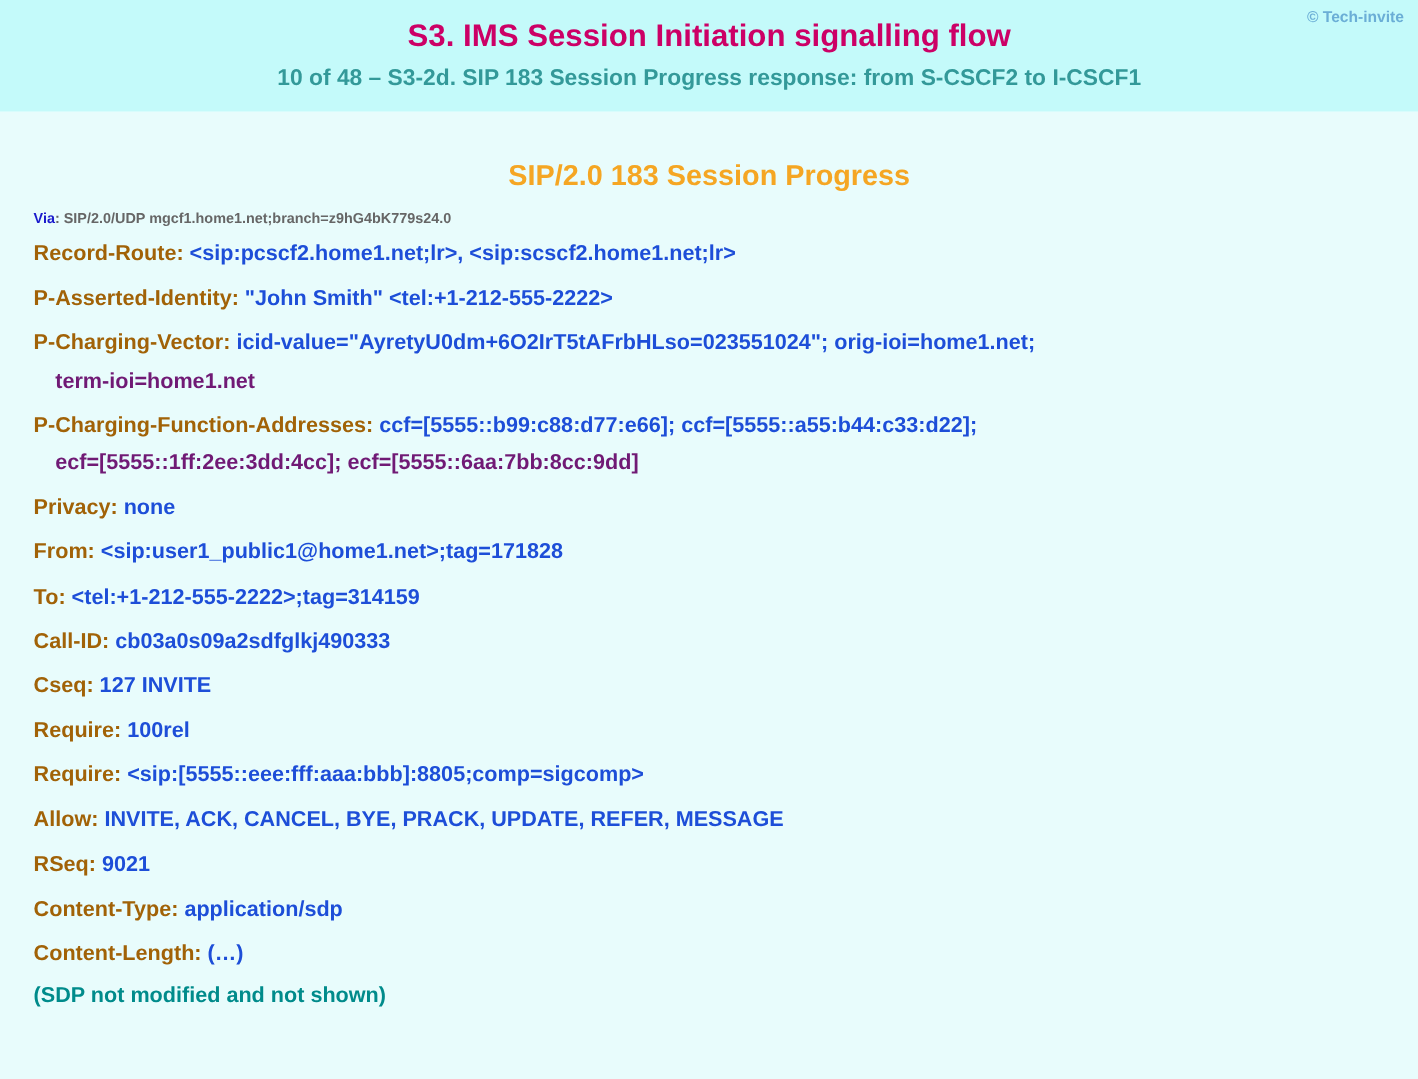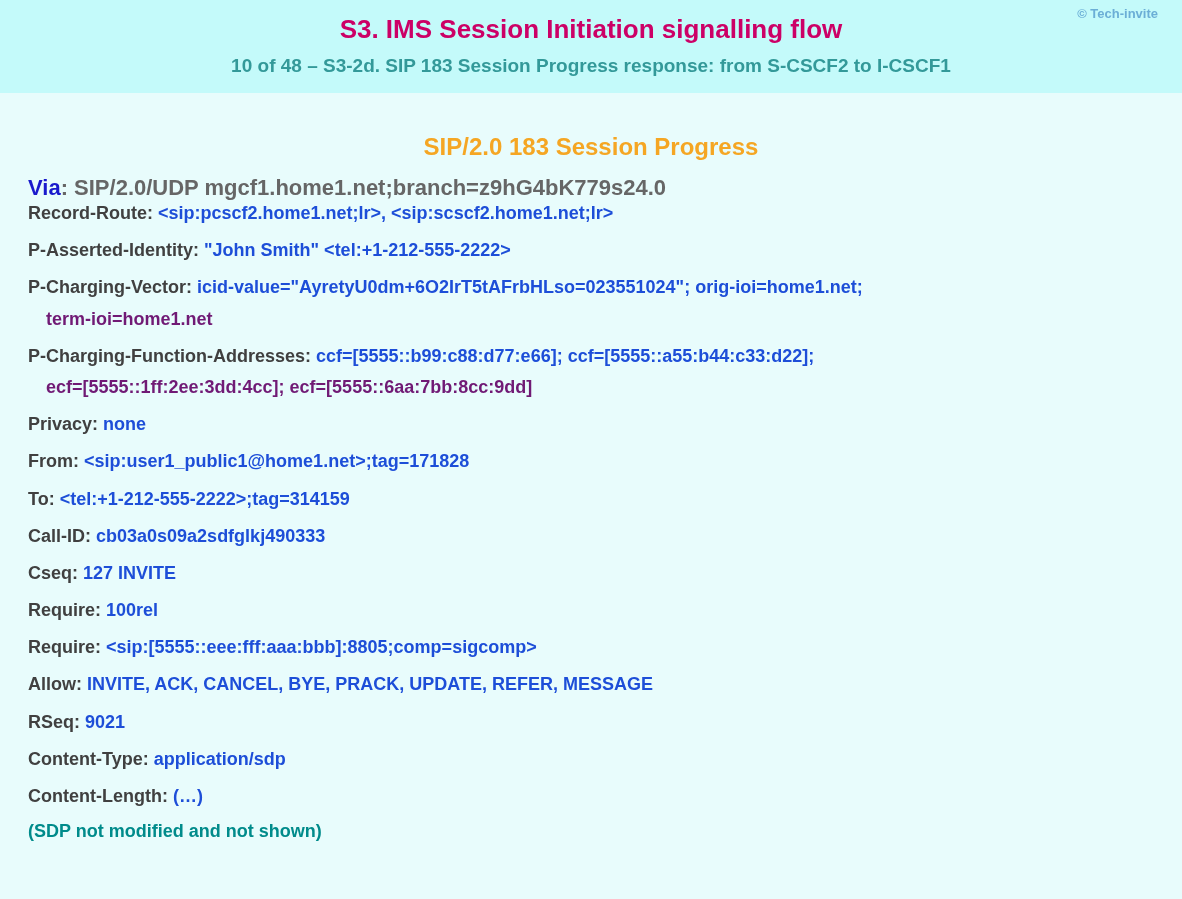--- a/index.html
+++ b/index.html
@@ -15,21 +15,21 @@
       overflow: hidden;
     }
     .header {
       background: #c4fafa;
       padding: 14px 20px 16px 20px;
       position: relative;
     }
     .copyright {
       position: absolute;
       top: 6px;
-      right: 24px;
+      right: 12px;
       color: #6baed6;
       font-size: 13px;
       font-weight: 600;
     }
     .title {
       text-align: center;
       color: #cc0066;
       font-size: 26px;
       font-weight: bold;
       margin-bottom: 10px;
@@ -46,38 +46,38 @@
       height: calc(899px - 92px);
     }
     .sip-title {
       color: #f5a623;
       font-size: 24px;
       font-weight: bold;
       margin-bottom: 14px;
       text-align: center;
     }
     .via-line {
-      margin-bottom: 0;
-      font-size: 22px;
+      margin-bottom: 10px;
+      font-size: 12px;
       font-weight: bold;
     }
     .via-key {
       color: #1a1acc;
     }
     .via-val {
       color: #666666;
     }
     .header-line {
       margin-bottom: 12px;
       font-size: 18px;
       line-height: 1.4;
       font-weight: bold;
     }
     .hkey {
-      color: #404040;
+      color: #a16207;
     }
     .hval {
       color: #1d4ed8;
     }
     .hval-cont {
       color: #701a75;
       padding-left: 18px;
       display: block;
       margin-top: 6px;
     }

